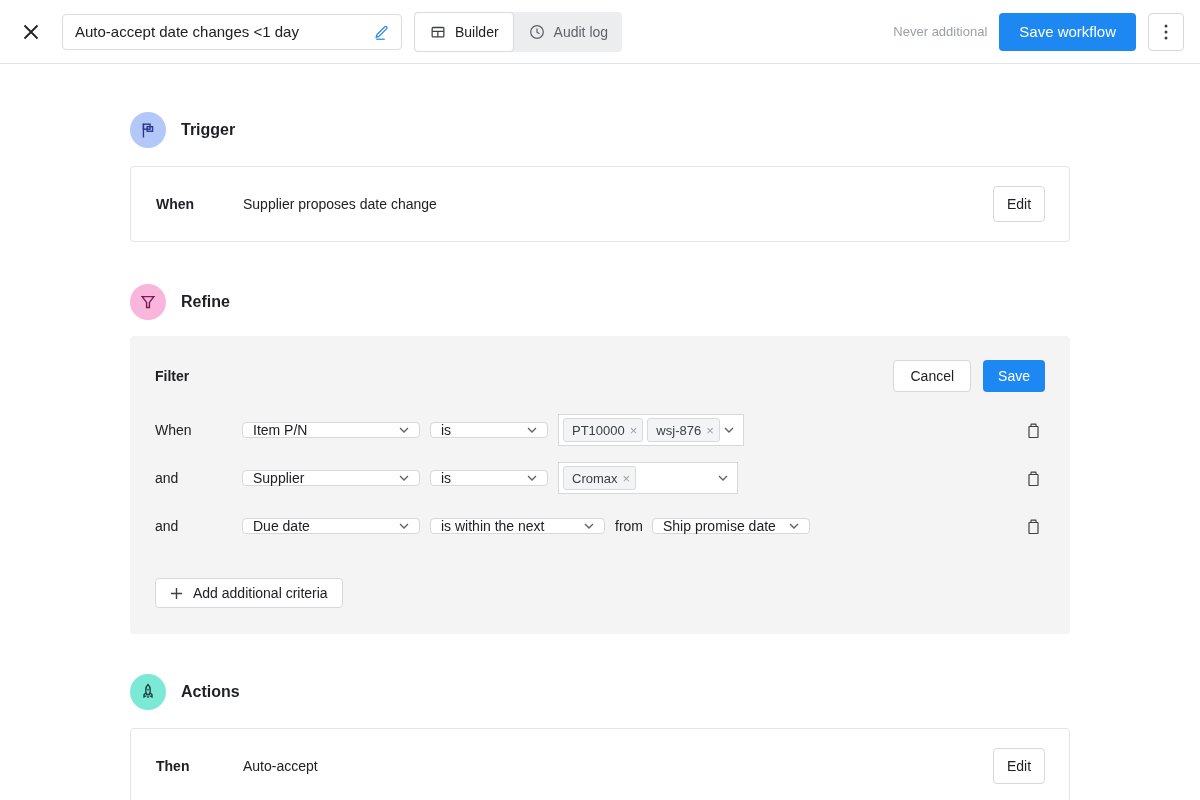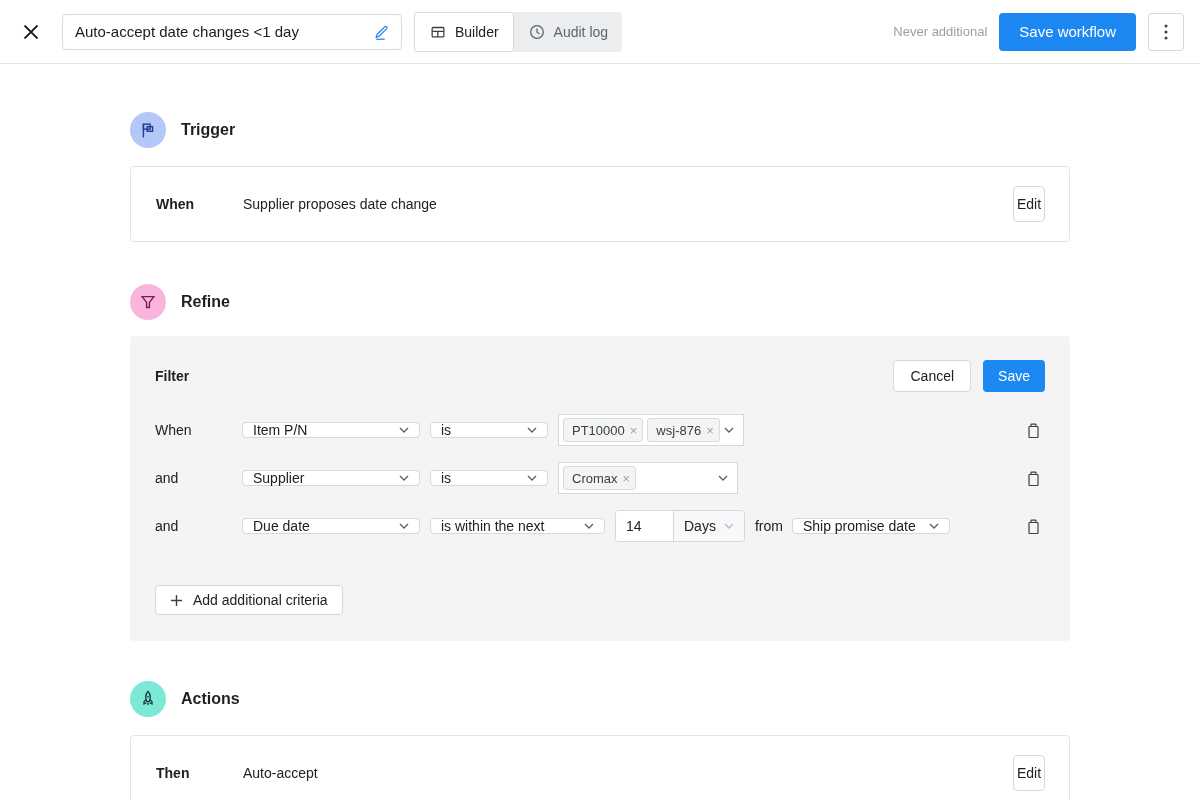--- a/index.html
+++ b/index.html
@@ -41,21 +41,21 @@
   .c-refine  { background: #f9b5dc; }
   .c-actions { background: #7ce9d7; }
   .sec-trigger { margin-top: 48px; }
   .sec-refine  { margin-top: 42px; }
   .sec-actions { margin-top: 40px; }
 
   .card { margin-top: 18px; height: 76px; border: 1px solid #e3e4e6; border-radius: 4px;
     display: flex; align-items: center; padding: 0 24px 0 25px; background: #fff; }
   .row-label { font-weight: 700; font-size: 14px; width: 87px; flex: none; }
   .row-value { font-size: 14px; flex: 1; }
-  .edit-btn { width: 32px; height: 36px; }
+  .edit-btn { width: 52px; height: 36px; }
 
   
   .panel { margin-top: 16px; background: #f4f4f5; border-radius: 4px;
     padding: 24px 25px 26px 25px; }
   .panel-head { display: flex; align-items: center; margin-bottom: 22px; height: 32px; }
   .panel-title { font-weight: 700; font-size: 14px; }
   .panel-actions { margin-left: auto; display: flex; gap: 12px; }
   .cancel-btn { height: 32px; padding: 0 16px; }
   .save-btn { height: 32px; padding: 0 15px; }
 
@@ -80,21 +80,21 @@
   .numunit { display: flex; align-items: stretch; height: 32px; border: 1px solid #d6d8db;
     border-radius: 4px; overflow: hidden; background: #fff; margin-right: 10px; }
   .num-input { width: 57px; border: none; padding: 0 10px; font-size: 14px; outline: none;
     font-family: "Liberation Sans", sans-serif; color: #202124; }
   .unit { display: flex; align-items: center; gap: 8px; padding: 0 10px;
     background: #f7f8f9; border-left: 1px solid #d6d8db; font-size: 14px; cursor: pointer; }
   .from-label { font-size: 14px; margin-right: 9px; }
   .trash-btn { margin-left: auto; background: none; border: none; cursor: pointer;
     display: flex; align-items: center; justify-content: center; padding: 4px; }
   .add-btn { display: inline-flex; align-items: center; gap: 10px; height: 30px;
-    padding: 0 14px; margin-top: 27px; font-size: 14px; }
+    padding: 0 14px; margin-top: 20px; font-size: 14px; }
 </style>
 </head>
 <body>
 
 <header class="topbar">
   <button class="icon-btn">
     <svg width="22" height="22" viewBox="0 0 22 22">
       <path d="M4.5 4.5l13 13M17.5 4.5l-13 13" stroke="#202124" stroke-width="1.8" fill="none"></path>
     </svg>
   </button>
@@ -252,29 +252,20 @@
           <svg width="10" height="6" viewBox="0 0 10 6">
             <path d="M1 1l4 4 4-4" fill="none" stroke="#5f6368" stroke-width="1.4"></path>
             </svg>
         </div>
         <div class="select w-op-wide">
           <span>is within the next</span>
           <svg width="10" height="6" viewBox="0 0 10 6">
             <path d="M1 1l4 4 4-4" fill="none" stroke="#5f6368" stroke-width="1.4"></path>
             </svg>
         </div>
-        <div class="numunit">
-          <input class="num-input" value="14" style="">
-          <div class="unit">
-            <span>Days</span>
-            <svg width="10" height="6" viewBox="0 0 10 6">
-              <path d="M1 1l4 4 4-4" fill="none" stroke="#b9bcc0" stroke-width="1.4"></path>
-              </svg>
-          </div>
-        </div>
         <span class="from-label">from</span>
         <div class="select w-from">
           <span>Ship promise date</span>
           <svg width="10" height="6" viewBox="0 0 10 6">
             <path d="M1 1l4 4 4-4" fill="none" stroke="#5f6368" stroke-width="1.4"></path>
             </svg>
         </div>
         <button class="trash-btn">
           <svg width="15" height="17" viewBox="0 0 15 17" fill="none" stroke="#3c4043" stroke-width="1.2">
             <rect x="3" y="4.5" width="9" height="11" rx="0.5"></rect>

